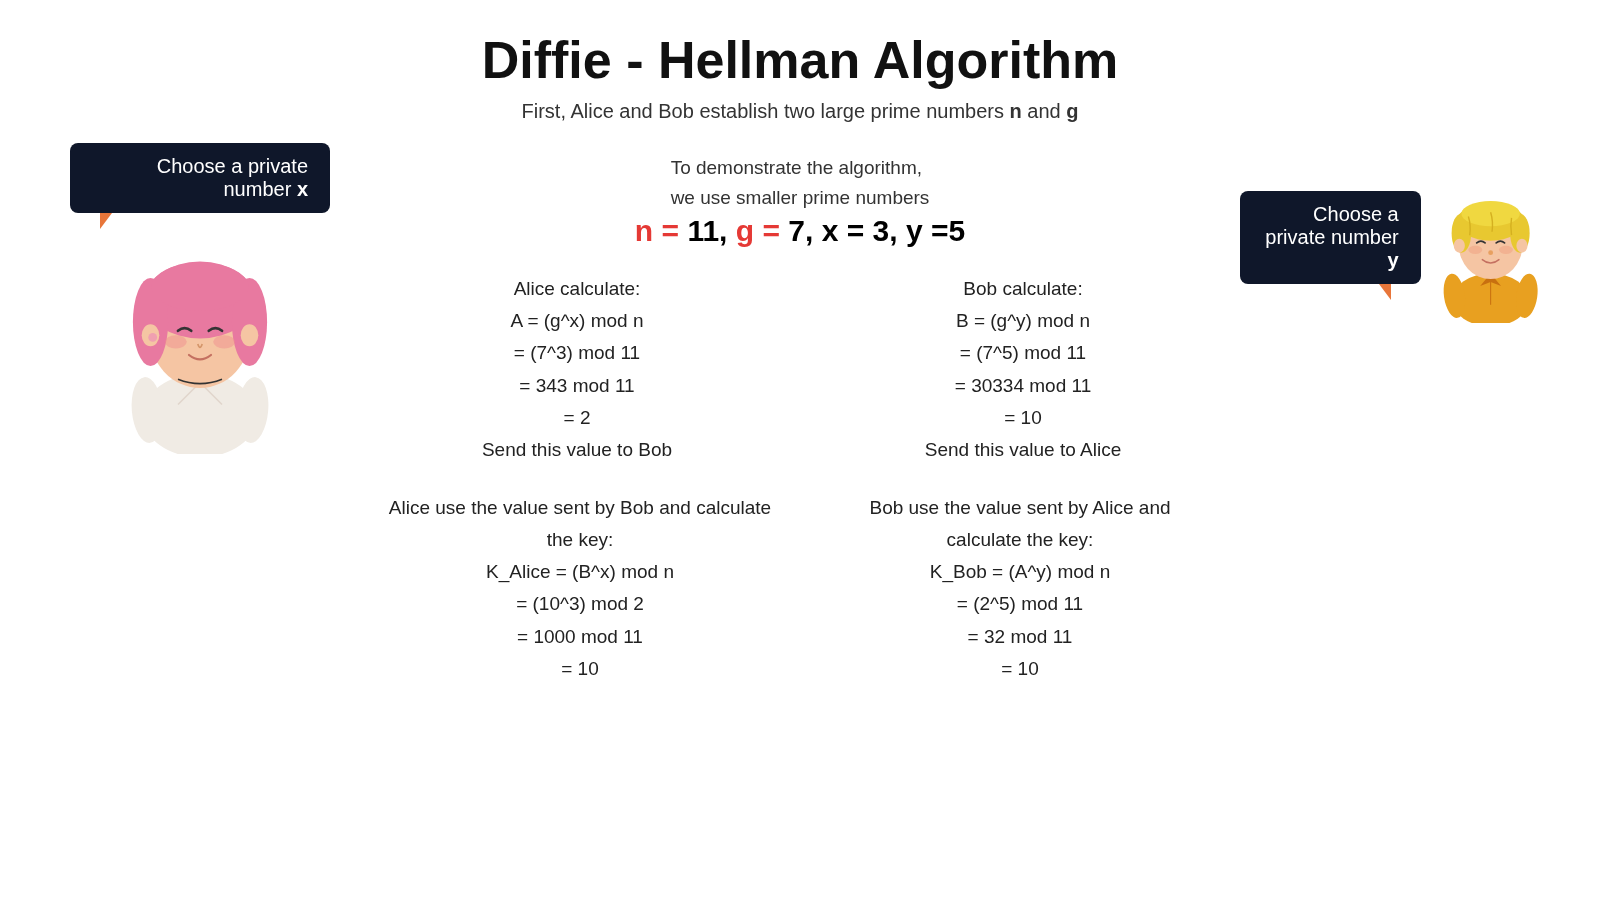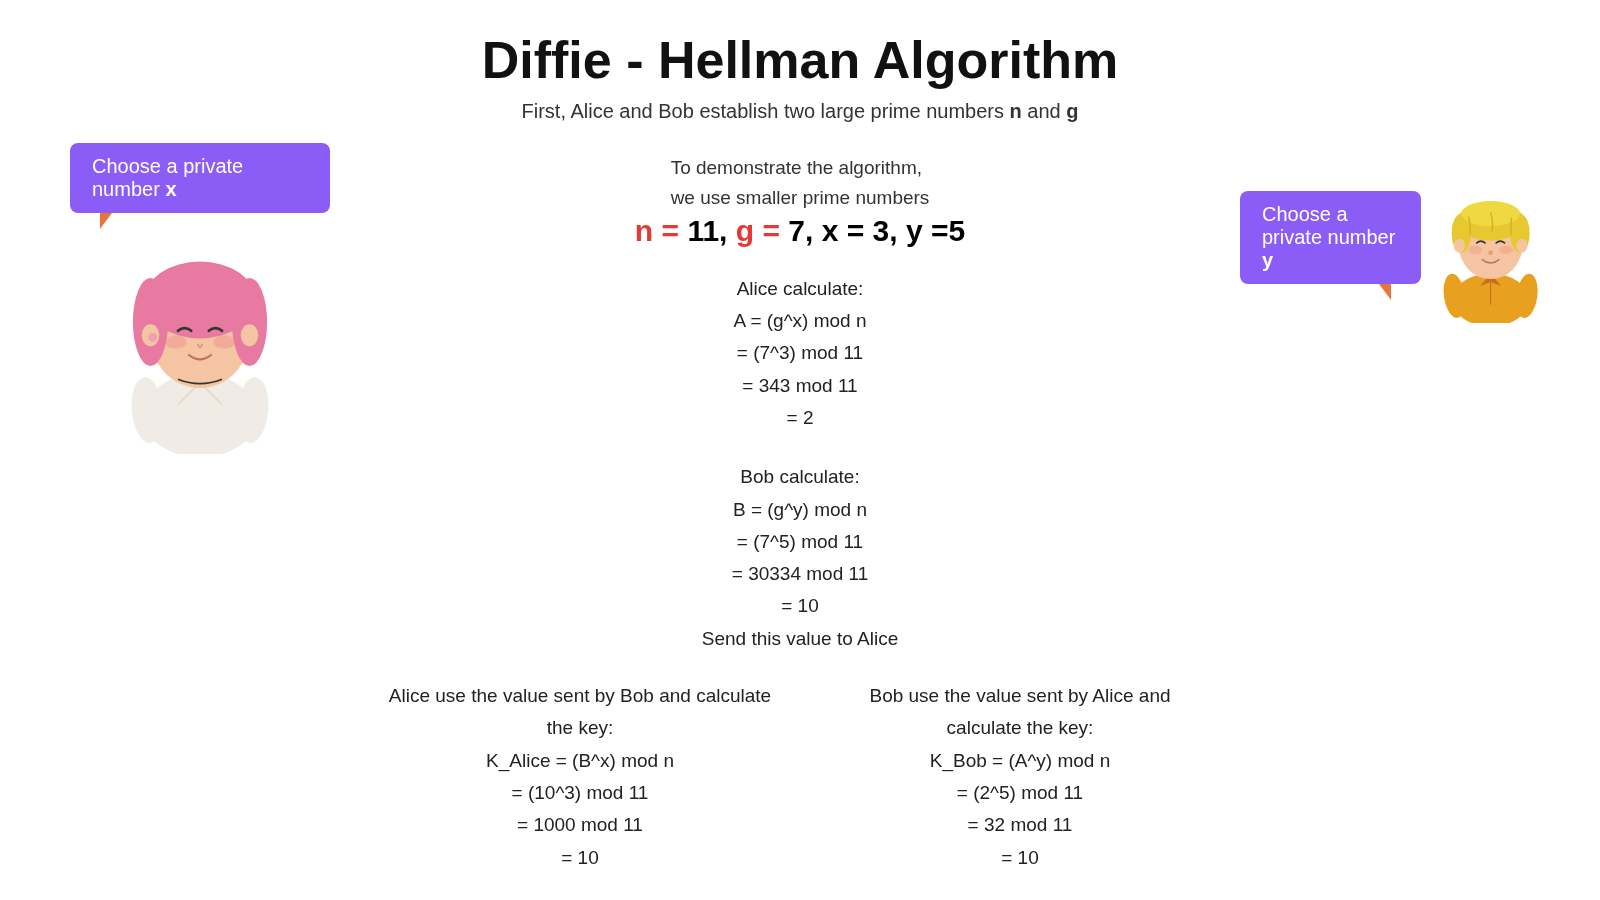--- a/index.html
+++ b/index.html
@@ -66,27 +66,27 @@
     
     .middle-col {
       flex: 1;
       display: flex;
       flex-direction: column;
       align-items: center;
     }
 
     
     .speech-bubble {
-      background: #8b5cf6;
+      background: #0f172a;
       color: white;
       font-size: 20px;
       padding: 12px 22px;
       border-radius: 8px;
       position: relative;
-      text-align: left;
+      text-align: right;
       margin-bottom: 21px;
       width: 260px;
     }
 
     .speech-bubble::after {
       content: '';
       position: absolute;
       bottom: -16px;
       left: 30px;
       border-width: 16px 12px 0 0;
@@ -141,21 +141,20 @@
       margin-bottom: 10px;
     }
 
     .demo-values .red { color: #e53935; font-weight: 900; }
 
     
     .middle-calcs {
       display: flex;
       width: 100%;
       gap: 12px;
-      flex-direction: column;
     }
 
     .left-calc {
       flex: 1;
       text-align: center;
     }
 
     .right-calc {
       flex: 1;
       text-align: center;
@@ -250,41 +249,42 @@
       </div>
 
       <div class="middle-calcs">
         <div class="left-calc">
           <div class="calc-box">
             <div>Alice calculate:</div>
             <div>A = (g^x) mod n</div>
             <div>= (7^3) mod 11</div>
             <div>= 343 mod 11</div>
             <div>= 2</div>
+            <div>Send this value to Bob</div>
           </div>
         </div>
         <div class="right-calc">
           <div class="calc-box">
             <div>Bob calculate:</div>
             <div>B = (g^y) mod n</div>
             <div>= (7^5) mod 11</div>
             <div>= 30334 mod 11</div>
             <div>= 10</div>
             <div>Send this value to Alice</div>
           </div>
         </div>
       </div>
 
       <div class="key-section">
         <div class="key-left">
           <div class="calc-box">
             <div>Alice use the value sent by Bob and calculate</div>
             <div>the key:</div>
             <div>K_Alice = (B^x) mod n</div>
-            <div>= (10^3) mod 11</div>
+            <div>= (10^3) mod 2</div>
             <div>= 1000 mod 11</div>
             <div>= 10</div>
           </div>
         </div>
         <div class="key-right">
           <div class="calc-box">
             <div>Bob use the value sent by Alice and</div>
             <div>calculate the key:</div>
             <div>K_Bob = (A^y) mod n</div>
             <div>= (2^5) mod 11</div>

